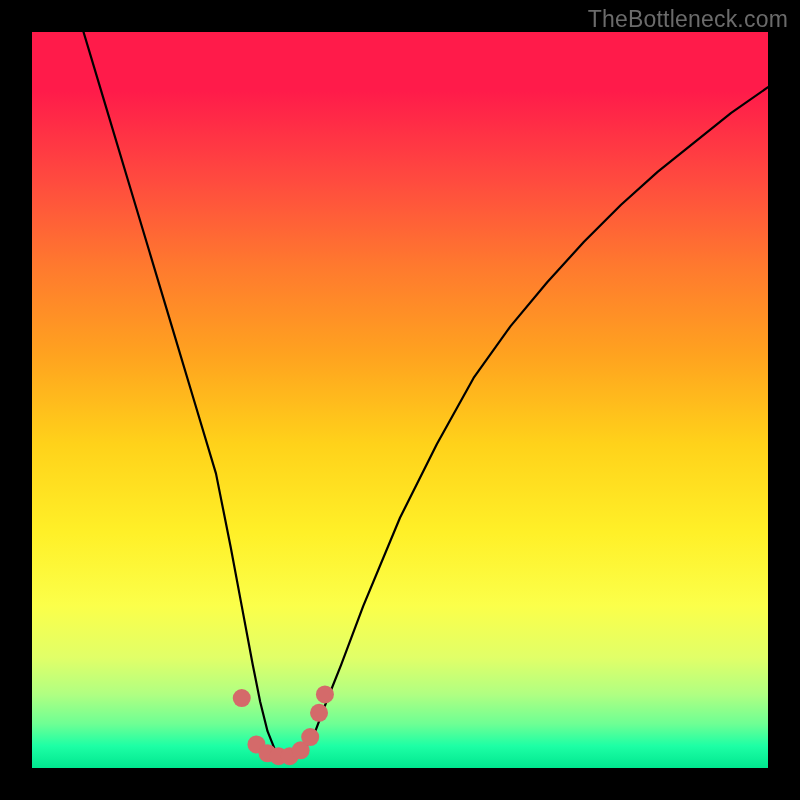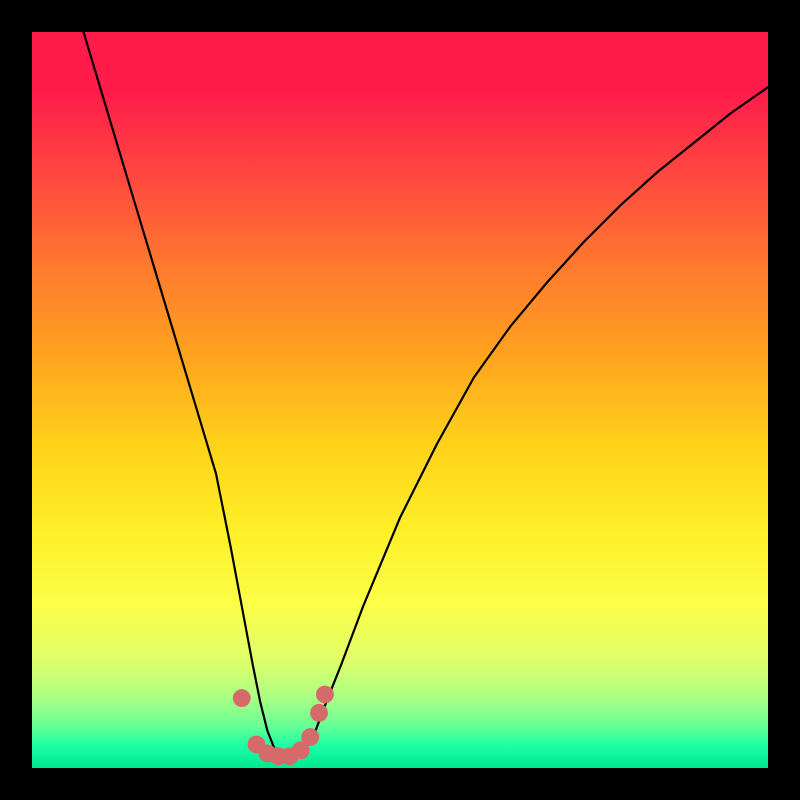--- a/index.html
+++ b/index.html
@@ -80,13 +80,14 @@
           <circle cx="246.56" cy="724.22" r="9" fill="#d46a6a"></circle>
           <circle cx="257.60" cy="724.22" r="9" fill="#d46a6a"></circle>
           <circle cx="268.64" cy="718.34" r="9" fill="#d46a6a"></circle>
           <circle cx="278.21" cy="705.09" r="9" fill="#d46a6a"></circle>
           <circle cx="287.04" cy="680.80" r="9" fill="#d46a6a"></circle>
           <circle cx="292.93" cy="662.40" r="9" fill="#d46a6a"></circle>
         </g>
     </svg>
   </div>
 
+  <div class="watermark">TheBottleneck.com</div>
 </div>
 
 </body></html>

